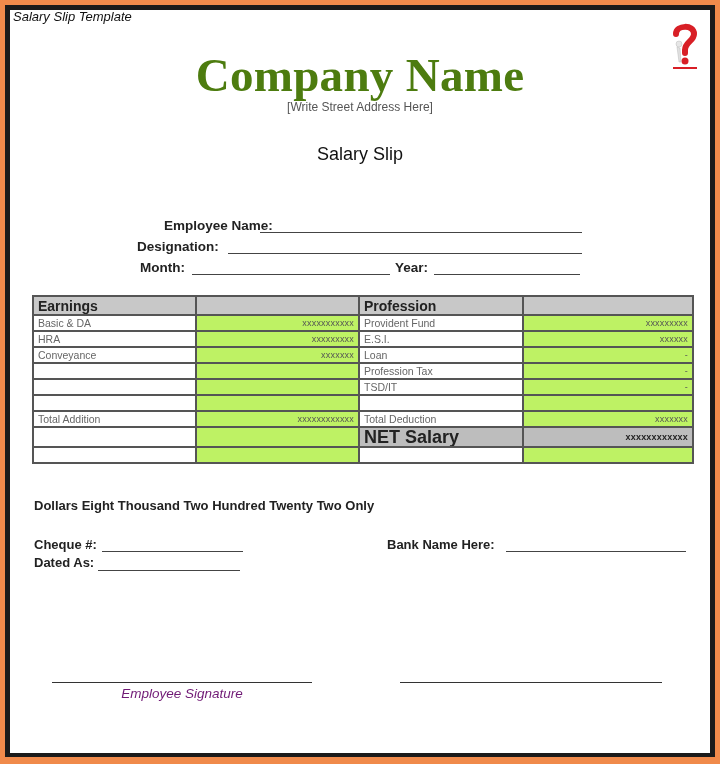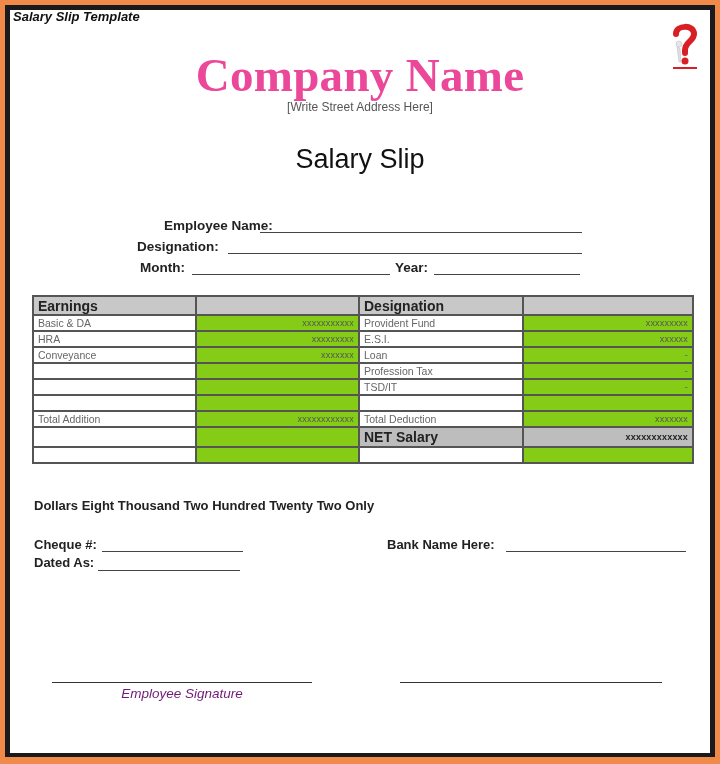--- a/index.html
+++ b/index.html
@@ -12,49 +12,49 @@
   .frame {
     position:absolute; left:5px; top:5px; width:710px; height:752px;
     background:#1a1a1a;
   }
   .page {
     position:absolute; left:10px; top:10px; width:700px; height:743px;
     background:#ffffff;
   }
   .abs { position:absolute; }
   .tpl-title {
-    left:3px; top:-1px; font-size:13px; font-weight:bold; font-style:italic; color:#111;
+    left:3px; top:-1px; font-size:13px; font-weight:normal; font-style:italic; color:#111;
   }
   .logo { left:660px; top:12px; width:30px; height:50px; }
   .company {
     left:0; width:700px; top:38px; text-align:center;
-    font-family:"Liberation Serif", serif; font-weight:bold; font-size:47px; color:#ec4899;
+    font-family:"Liberation Serif", serif; font-weight:bold; font-size:47px; color:#4d7c0f;
     letter-spacing:0.3px;
   }
   .address {
     left:0; width:700px; top:90px; text-align:center; font-size:12px; color:#555;
   }
   .slip-title {
-    left:0; width:700px; top:134px; text-align:center; font-size:27px; color:#111;
+    left:0; width:700px; top:134px; text-align:center; font-size:18px; color:#111;
   }
   .field-label { font-size:13.5px; font-weight:bold; color:#222; }
   .uline { position:absolute; border-bottom:1px solid #444; height:0; }
 
   table.pay {
     position:absolute; left:22px; top:285px; width:660px;
     border-collapse:collapse; table-layout:fixed;
   }
   table.pay td {
     border:2px solid #555; height:14px; padding:0 4px;
     font-size:10.5px; color:#666; line-height:14px; white-space:nowrap; overflow:hidden;
   }
-  table.pay td.val { background:#84cc16; text-align:right; font-size:9px; color:#555; letter-spacing:0.2px; }
+  table.pay td.val { background:#bef264; text-align:right; font-size:9px; color:#555; letter-spacing:0.2px; }
   table.pay tr.head td { background:#c8c8c8; font-size:14px; font-weight:bold; color:#222; height:17px; }
   table.pay tr.tall td { height:18px; }
-  table.pay td.net-label { background:#bdbdbd; font-size:14px; font-weight:bold; color:#222; }
+  table.pay td.net-label { background:#bdbdbd; font-size:18px; font-weight:bold; color:#222; }
   table.pay td.net-val { background:#bdbdbd; color:#222; font-weight:bold; }
 
   .bold13 { font-size:13px; font-weight:bold; color:#222; }
   .sig-line { position:absolute; border-top:1px solid #333; height:0; }
   .sig-label { font-size:13.5px; font-weight:normal; font-style:italic; color:#701a75; text-align:center; }
 </style>
 </head>
 <body>
 
 <div class="frame"></div>
@@ -91,21 +91,21 @@
     <colgroup>
         <col style="width:163px">
         <col style="width:163px">
         <col style="width:164px">
         <col style="width:170px">
       </colgroup>
     <tbody>
         <tr class="head">
       <td>Earnings</td>
       <td></td>
-      <td>Designation</td>
+      <td>Profession</td>
       <td></td>
     </tr>
     <tr>
       <td>Basic &amp; DA</td>
       <td class="val">xxxxxxxxxxx</td>
       <td>Provident Fund</td>
       <td class="val">xxxxxxxxx</td>
     </tr>
     <tr>
       <td>HRA</td>

